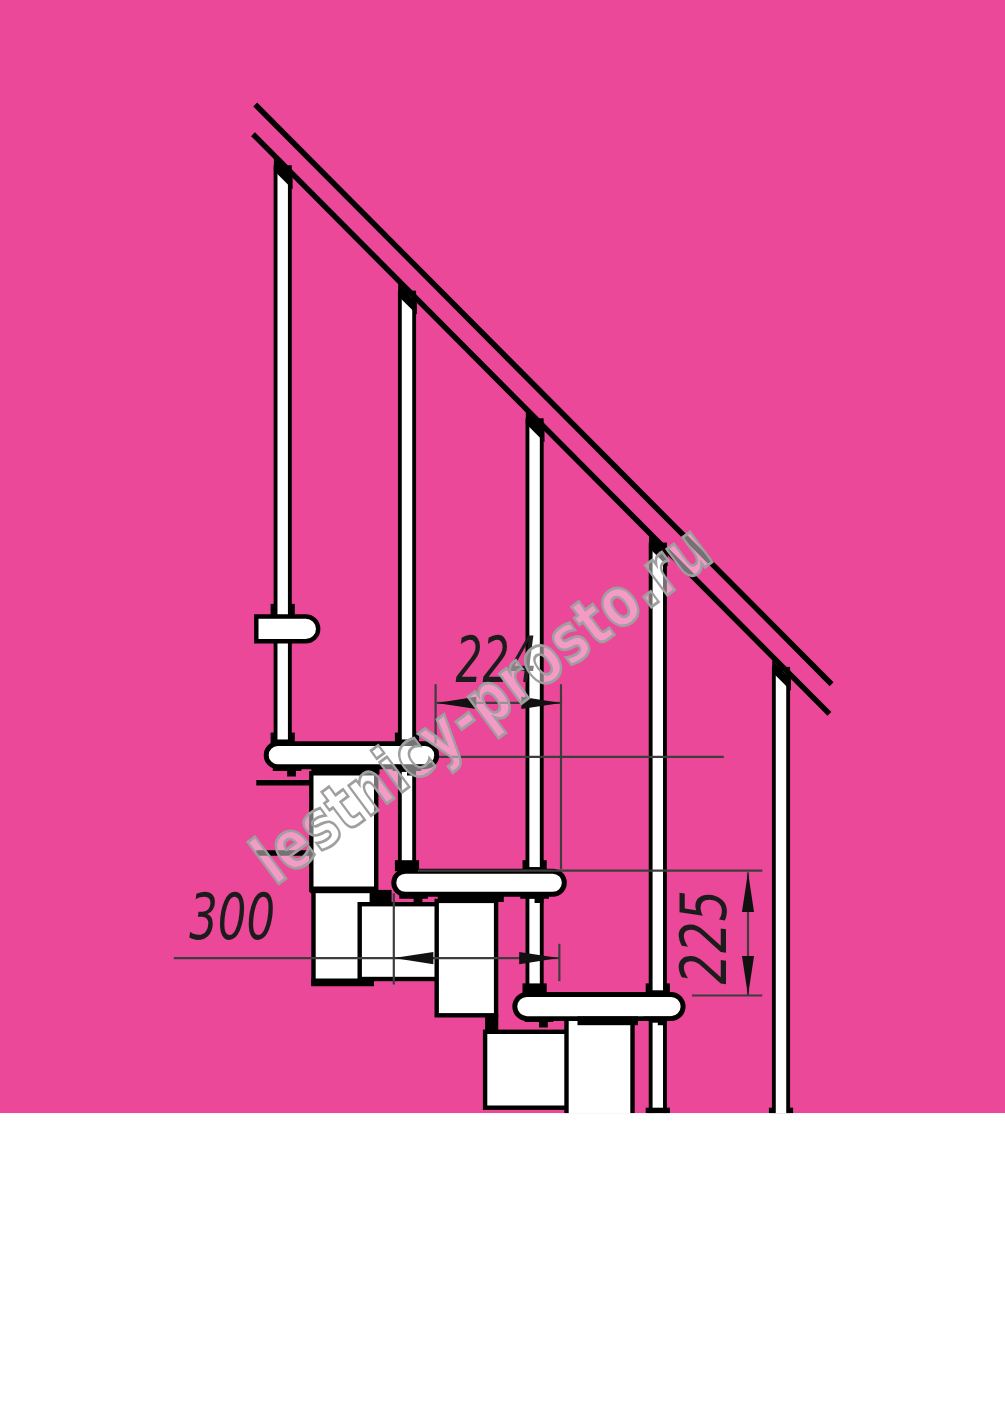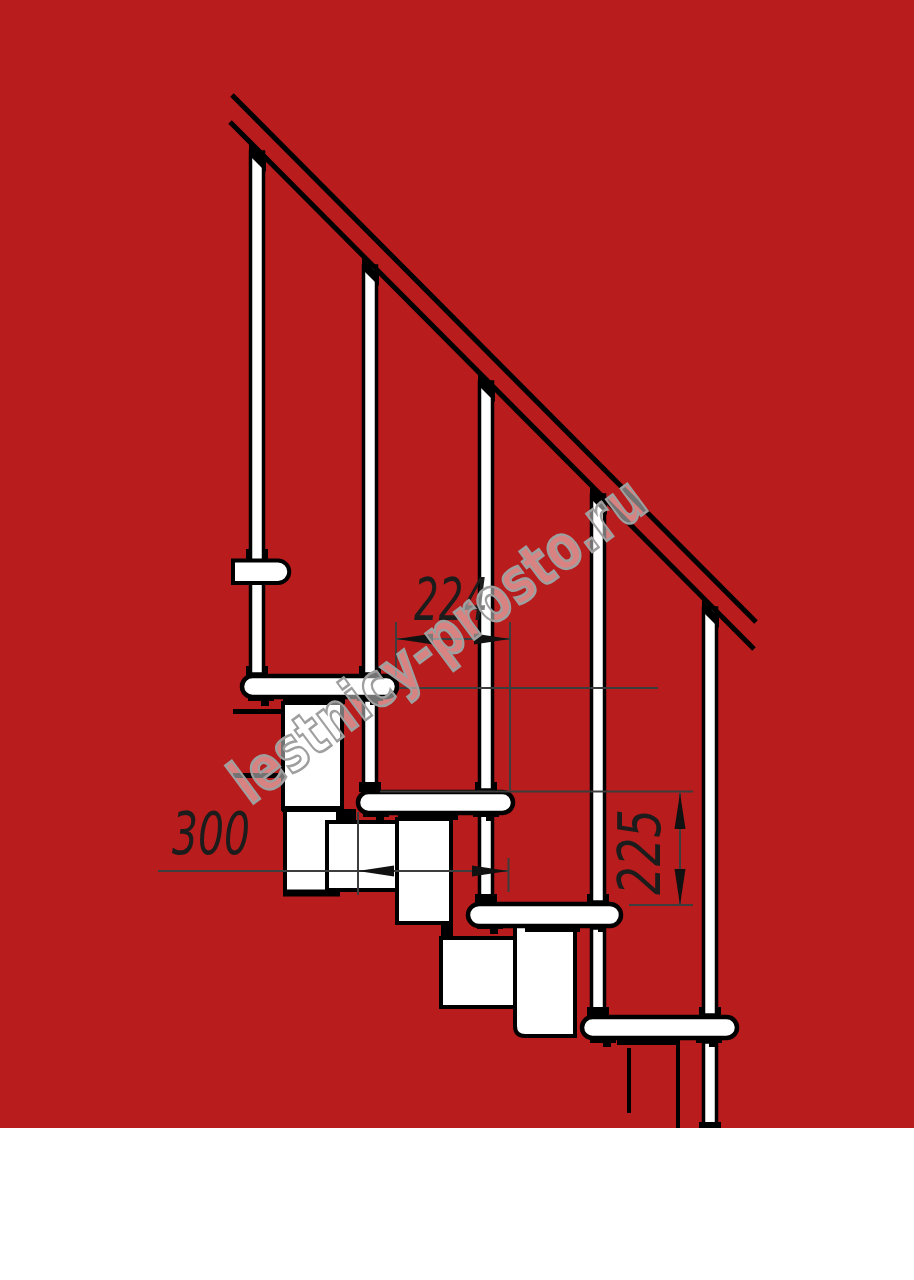--- a/index.html
+++ b/index.html
@@ -1,16 +1,16 @@
 <!DOCTYPE html>
 <html><head>
 <meta charset="utf-8">
 <style>
   html,body{margin:0;padding:0;background:#fff;}
-  .canvas{width:914px;height:1128px;position:relative;background:#b91c1c;overflow:hidden;}
+  .canvas{width:914px;height:1012px;position:relative;background:#ec4899;overflow:hidden;}
   svg{display:block;}
   text.dim{font-family:"DejaVu Sans",sans-serif;font-style:italic;fill:#1c1c1c;}
   text.wm{font-family:"DejaVu Sans",sans-serif;font-weight:bold;}
 </style>
 </head>
 <body>
 
 <div class="canvas">
 <svg width="914" height="1280" viewBox="0 0 914 1280">
 

